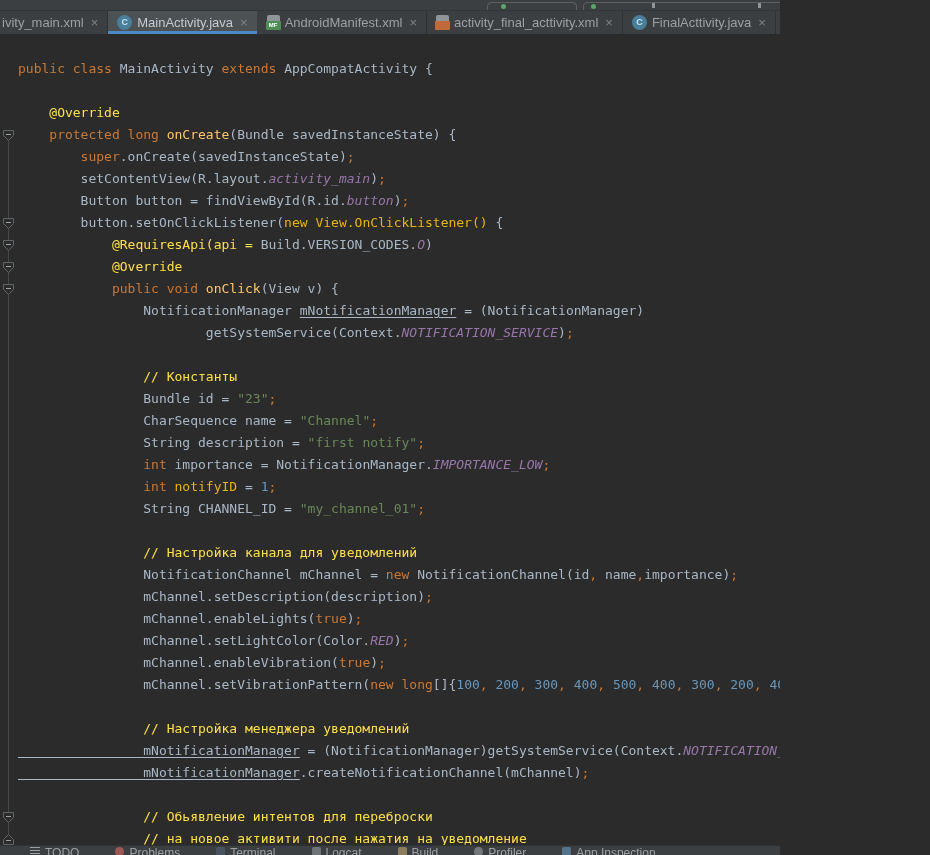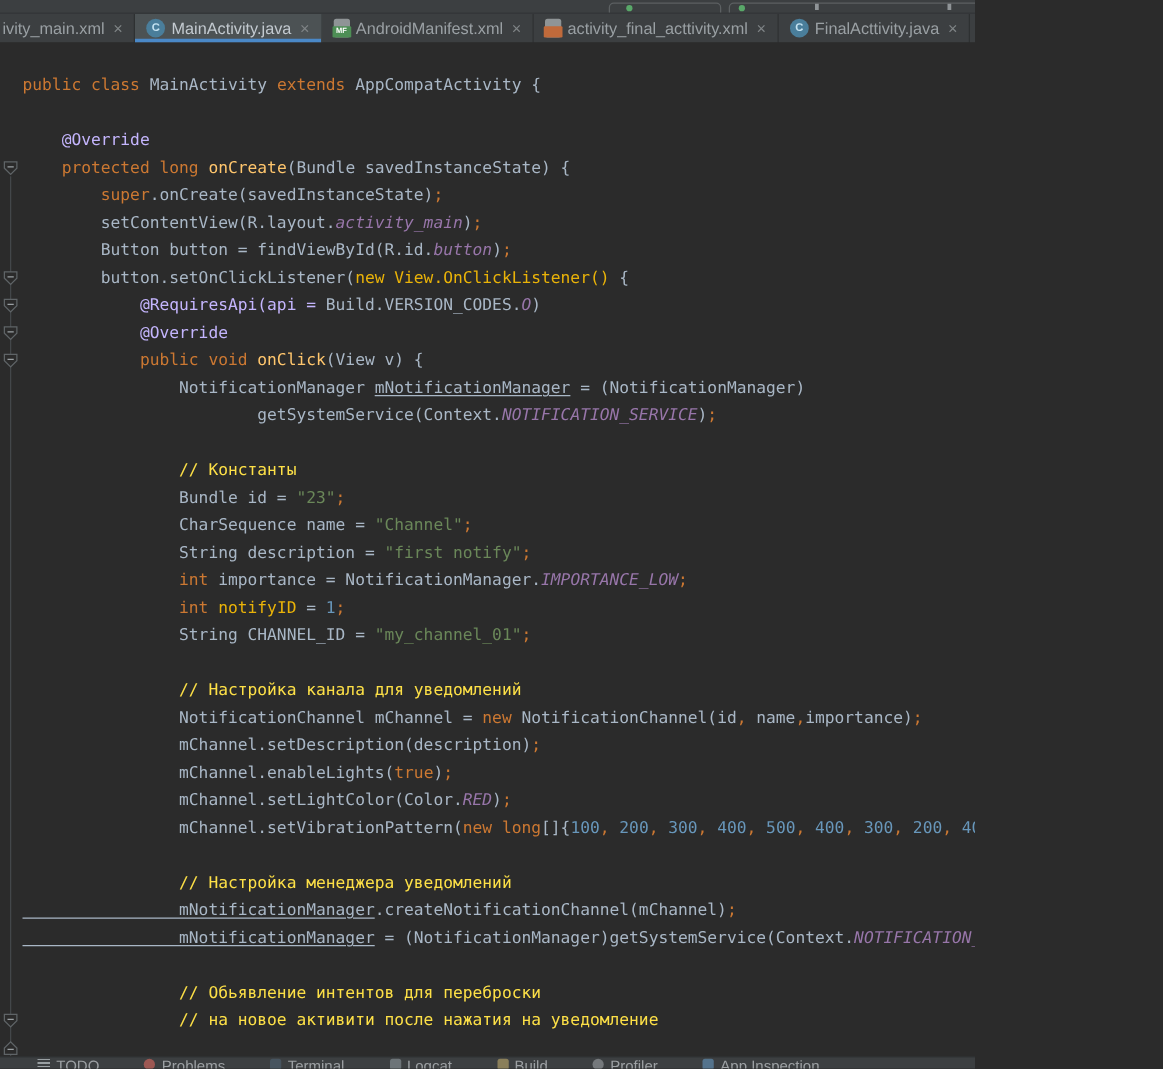--- a/index.html
+++ b/index.html
@@ -34,21 +34,21 @@
   
   #editor{position:relative;flex:1;background:#2b2b2b;overflow:hidden;}
   #marginline{position:absolute;left:820px;top:0;bottom:0;width:1px;background:#3d4145;}
   #foldline{position:absolute;left:8px;top:107px;bottom:0;width:1px;background:#43474a;}
   #code{position:absolute;left:0;top:0;padding:24px 0 0 18px;margin:0;
     font-family:"DejaVu Sans Mono",monospace;font-size:13px;line-height:22px;}
   .cl{height:22px;white-space:pre;}
   .tk-d{color:#a9b7c6;}
   .tk-k{color:#cc7832;}
   .tk-m{color:#ffc66d;}
-  .tk-a{color:#c4b5fd;}
+  .tk-a{color:#fde047;}
   .tk-s{color:#6a8759;}
   .tk-n{color:#6897bb;}
   .tk-c{color:#fde047;}
   .tk-p{color:#9876aa;font-style:italic;}
   .tk-g{color:#eab308;}
   .tk-u{color:#a9b7c6;text-decoration:underline;text-underline-offset:2px;}
   .fold{position:absolute;left:2px;width:13px;height:13px;}
 
   
   #statusbar{height:9px;background:#3c3f41;border-top:1px solid #2f3234;overflow:hidden;flex:none;}
@@ -136,25 +136,26 @@
         <div class="cl"><span class="tk-d">                String description = </span><span class="tk-s">"first notify"</span><span class="tk-k">;</span></div>
         <div class="cl"><span class="tk-k">                int</span><span class="tk-d"> importance = NotificationManager.</span><span class="tk-p">IMPORTANCE_LOW</span><span class="tk-k">;</span></div>
         <div class="cl"><span class="tk-k">                int</span><span class="tk-d"> </span><span class="tk-g">notifyID</span><span class="tk-d"> = </span><span class="tk-n">1</span><span class="tk-k">;</span></div>
         <div class="cl"><span class="tk-d">                String CHANNEL_ID = </span><span class="tk-s">"my_channel_01"</span><span class="tk-k">;</span></div>
         <div class="cl"> </div>
         <div class="cl"><span class="tk-c">                // Настройка канала для уведомлений</span></div>
         <div class="cl"><span class="tk-d">                NotificationChannel mChannel = </span><span class="tk-k">new</span><span class="tk-d"> NotificationChannel(id</span><span class="tk-k">,</span><span class="tk-d"> name</span><span class="tk-k">,</span><span class="tk-d">importance)</span><span class="tk-k">;</span></div>
         <div class="cl"><span class="tk-d">                mChannel.setDescription(description)</span><span class="tk-k">;</span></div>
         <div class="cl"><span class="tk-d">                mChannel.enableLights(</span><span class="tk-k">true</span><span class="tk-d">)</span><span class="tk-k">;</span></div>
         <div class="cl"><span class="tk-d">                mChannel.setLightColor(Color.</span><span class="tk-p">RED</span><span class="tk-d">)</span><span class="tk-k">;</span></div>
+        <div class="cl"><span class="tk-d">                mChannel.enableVibration(</span><span class="tk-k">true</span><span class="tk-d">)</span><span class="tk-k">;</span></div>
         <div class="cl"><span class="tk-d">                mChannel.setVibrationPattern(</span><span class="tk-k">new</span><span class="tk-d"> </span><span class="tk-k">long</span><span class="tk-d">[]{</span><span class="tk-n">100</span><span class="tk-k">, </span><span class="tk-n">200</span><span class="tk-k">, </span><span class="tk-n">300</span><span class="tk-k">, </span><span class="tk-n">400</span><span class="tk-k">, </span><span class="tk-n">500</span><span class="tk-k">, </span><span class="tk-n">400</span><span class="tk-k">, </span><span class="tk-n">300</span><span class="tk-k">, </span><span class="tk-n">200</span><span class="tk-k">, </span><span class="tk-n">400</span><span class="tk-d">})</span><span class="tk-k">;</span></div>
         <div class="cl"> </div>
         <div class="cl"><span class="tk-c">                // Настройка менеджера уведомлений</span></div>
+        <div class="cl"><span class="tk-u">                mNotificationManager</span><span class="tk-d"> = (NotificationManager)getSystemService(Context.</span><span class="tk-p">NOTIFICATION_SERVICE</span><span class="tk-d">)</span><span class="tk-k">;</span></div>
         <div class="cl"><span class="tk-u">                mNotificationManager</span><span class="tk-d">.createNotificationChannel(mChannel)</span><span class="tk-k">;</span></div>
-        <div class="cl"><span class="tk-u">                mNotificationManager</span><span class="tk-d"> = (NotificationManager)getSystemService(Context.</span><span class="tk-p">NOTIFICATION_SERVICE</span><span class="tk-d">)</span><span class="tk-k">;</span></div>
         <div class="cl"> </div>
         <div class="cl"><span class="tk-c">                // Обьявление интентов для переброски</span></div>
         <div class="cl"><span class="tk-c">                // на новое активити после нажатия на уведомление</span></div>
       </div>
   <div class="fold" style="top: 94px;"><svg width="13" height="13" viewBox="0 0 13 13">
           <path d="M1.5 1.5 h10 v5 l-5 5 l-5 -5 z" fill="#2b2b2b" stroke="#5f6467" stroke-width="1"></path>
           <path d="M4 5.5 h5" stroke="#9aa0a3" stroke-width="1"></path>
         </svg></div>
       <div class="fold" style="top: 182px;"><svg width="13" height="13" viewBox="0 0 13 13">
           <path d="M1.5 1.5 h10 v5 l-5 5 l-5 -5 z" fill="#2b2b2b" stroke="#5f6467" stroke-width="1"></path>

